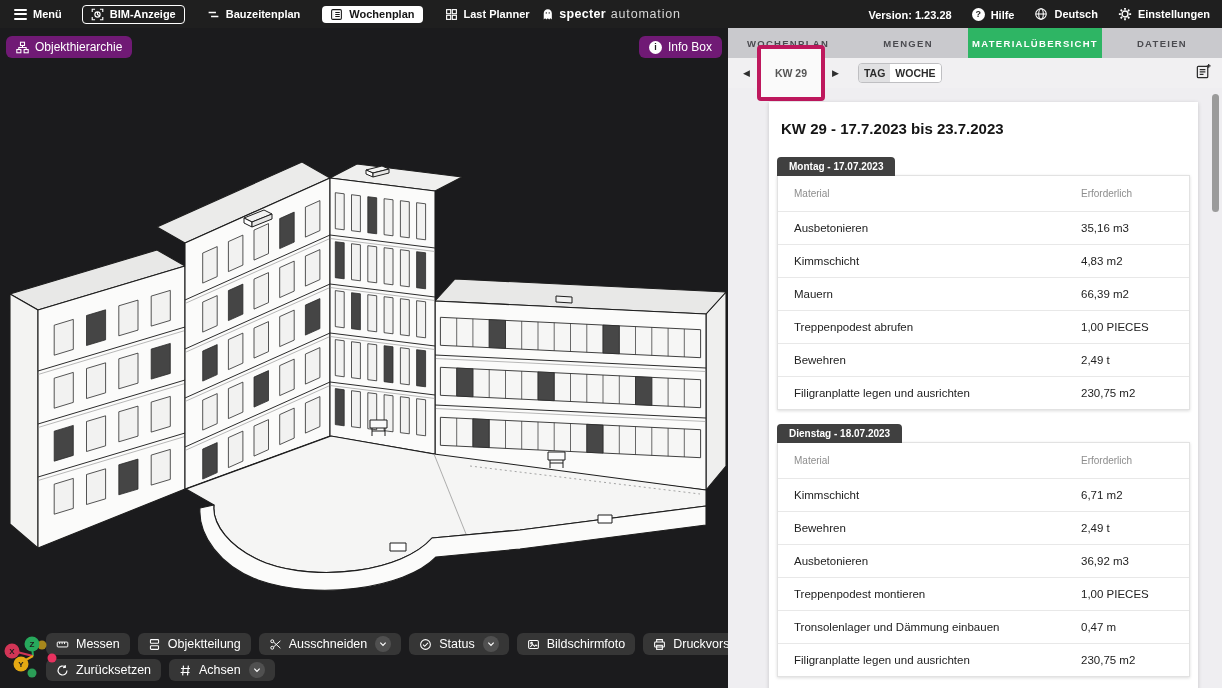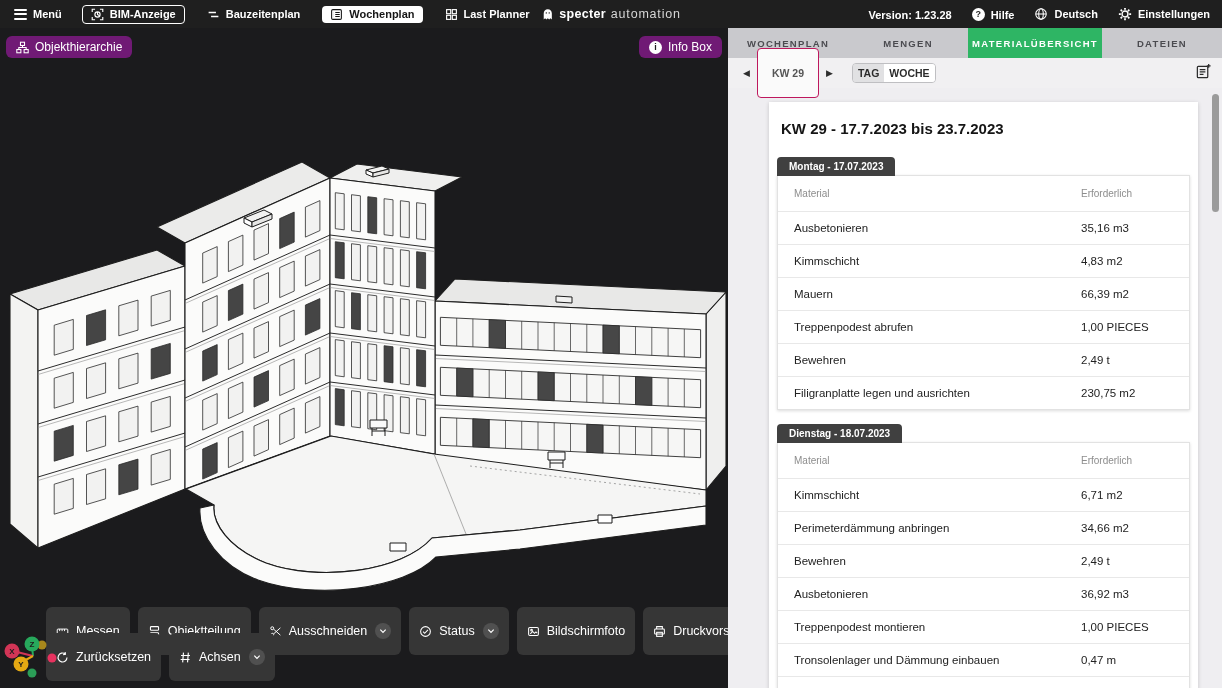--- a/index.html
+++ b/index.html
@@ -31,33 +31,33 @@
 
   
   .viewer { width:728px; height:660px; position:relative; background:#1b1b1d; overflow:hidden; flex:none; }
   .viewer svg.scene { position:absolute; inset:0; }
   .vpill { position:absolute; display:flex; align-items:center; gap:6px; background:#701a75; border-radius:6px; color:#fff; font-size:12px; padding:4px 10px; cursor:pointer; }
   .pill-hier { left:6px; top:8px; }
   .pill-info { right:6px; top:8px; }
   .toolrow { position:absolute; left:46px; display:flex; gap:8px; }
   .toolrow.r1 { bottom:33px; }
   .toolrow.r2 { bottom:7px;text-align:right; }
-  .tool { display:flex; align-items:center; gap:7px; background:#363636; border-radius:6px; padding:16px 10px; color:#fff; font-size:12.5px; white-space:nowrap; cursor:pointer; }
+  .tool { display:flex; align-items:center; gap:7px; background:#363636; border-radius:6px; padding:3px 10px; color:#fff; font-size:12.5px; white-space:nowrap; cursor:pointer; }
   .dd { width:16px; height:16px; border-radius:50%; background:#505050; display:flex; align-items:center; justify-content:center; margin-left:1px; cursor:pointer; }
   .dd svg { width:8px; height:8px; }
   .gizmo { position:absolute; left:2px; bottom:0; }
 
   
   .panel { width:494px; height:660px; background:#efeef1; position:relative; overflow:hidden; flex:none; }
   .tabbar { height:30px; background:#c9c9cd; display:flex; }
   .tab { flex:1 1 0; display:flex; align-items:center; justify-content:center; font-size:9.5px; font-weight:bold; letter-spacing:1.3px; color:#4b4b50; white-space:nowrap; padding:0 4px; cursor:pointer; }
   .tab.active { color:#fff; }
   .navrow { height:30px; display:flex; align-items:center; padding:0 10px; background:#f1f0f2; }
   .caret { font-size:9px; color:#2e2e2e; padding:0 5px; cursor:pointer; }
-  .kwpill { border:1px solid #be185d; border-radius:4px; background:#fafafa; padding:18px 14px; font-size:10.5px; font-weight:bold; color:#555; margin:0 2px; cursor:pointer; }
+  .kwpill { border:4px solid #be185d; border-radius:4px; background:#fafafa; padding:18px 14px; font-size:10.5px; font-weight:bold; color:#555; margin:0 2px; cursor:pointer; }
   .toggle { display:flex; border:1px solid #bfbfc2; border-radius:4px; overflow:hidden; margin-left:14px; }
   .tcell { padding:3px 5px; font-size:10.5px; font-weight:bold; color:#2b2b2b; background:#fff; cursor:pointer; }
   .tcell.sel { background:#e1e1e3; }
   .noteadd { margin-left:auto; color:#2b2b2b; cursor:pointer; }
   .noteadd svg { width:17px; height:17px; }
   .content { position:absolute; top:60px; bottom:0; left:0; right:14px; overflow:hidden;padding-left:23px; }
   .card { margin:14px 10px 0 18px; background:#fff; box-shadow:0 1px 4px rgba(0,0,0,.18); padding:12px 8px 20px; min-height:720px; }
   .heading { font-size:15px; font-weight:bold; color:#151515; margin:6px 4px 18px; }
   .badge { display:inline-block; background:#404040; color:#fff; font-size:10px; font-weight:bold; padding:4px 12px; border-radius:4px 4px 0 0; position:relative; top:1px; }
   .mtable { border:1px solid #e2e2e2; box-shadow:0 1px 3px rgba(0,0,0,.14); background:#fff; margin-bottom:12px; }
@@ -550,24 +550,20 @@
               <div class="day"><div class="badge">Dienstag - 18.07.2023</div><div class="mtable">
                   <div class="mrow mhead">
                     <div class="cmat">Material</div>
                     <div class="creq">Erforderlich</div>
                   </div>
                   <div class="mrow">
                     <div class="cmat">Kimmschicht</div>
                     <div class="creq">6,71 m2</div>
                   </div>
                   <div class="mrow">
-                    <div class="cmat">Perimeterdämmung anbringen</div>
-                    <div class="creq">34,66 m2</div>
-                  </div>
-                  <div class="mrow">
                     <div class="cmat">Bewehren</div>
                     <div class="creq">2,49 t</div>
                   </div>
                   <div class="mrow">
                     <div class="cmat">Ausbetonieren</div>
                     <div class="creq">36,92 m3</div>
                   </div>
                   <div class="mrow">
                     <div class="cmat">Treppenpodest montieren</div>
                     <div class="creq">1,00 PIECES</div>

